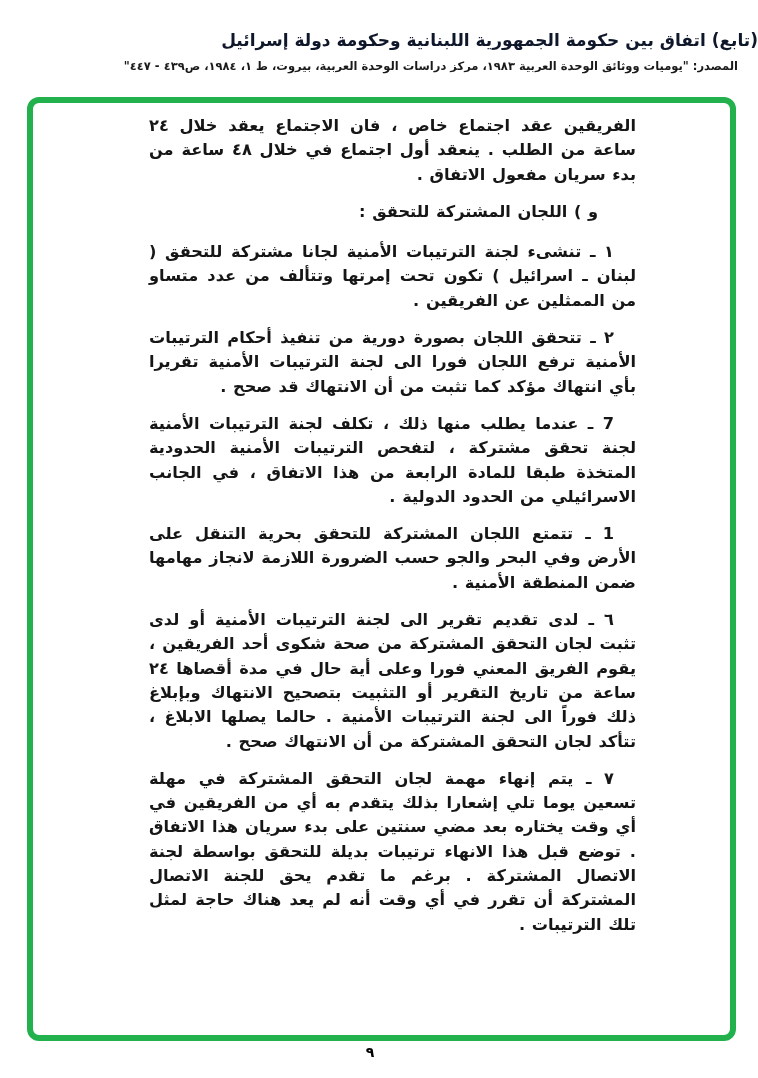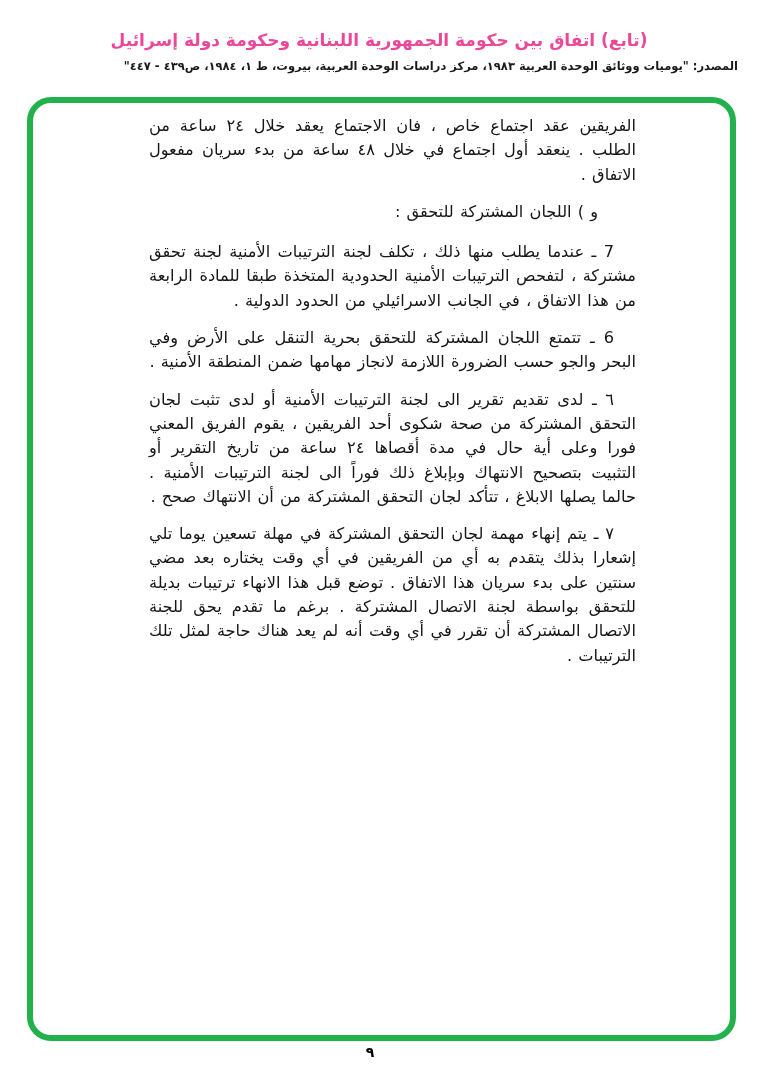--- a/index.html
+++ b/index.html
@@ -21,42 +21,44 @@
     position: relative;
     direction: rtl;
   }
   .doc-header {
     padding-top: 30px;
     text-align: center;
   }
   .doc-title {
     font-size: 17px;
     font-weight: bold;
-    color: #ec4899;
+    color: #0f172a;
     letter-spacing: 0;
+    text-align: right;
   }
   .doc-source {
     margin-top: 9px;
     padding: 0 20px;
     font-size: 11.5px;
     font-weight: bold;
     color: #1a1a1a;
     text-align: right;
     direction: rtl;
   }
   .content-box {
     position: absolute;
     left: 27px;
     top: 97px;
     width: 697px;
     height: 932px;
     border: 6px solid #22b14c;
-    border-radius: 24px;
+    border-radius: 12px;
     box-sizing: content-box;
     background: #ffffff;
+    font-weight: bold;
   }
   .paragraphs {
     padding: 11px 94px 0 116px;
     direction: rtl;
   }
   .para {
     margin: 0 0 13px 0;
     font-size: 16.2px;
     line-height: 1.5;
     text-align: justify;
@@ -86,22 +88,24 @@
 
   <div class="doc-header">
     <div class="doc-title">(تابع) اتفاق بين حكومة الجمهورية اللبنانية وحكومة دولة إسرائيل</div>
     <div class="doc-source">المصدر:  "يوميات ووثائق الوحدة العربية ١٩٨٣، مركز دراسات الوحدة العربية، بيروت، ط ١، ١٩٨٤، ص٤٣٩ - ٤٤٧"</div>
   </div>
 
   <div class="content-box" style="border-color: rgb(34, 177, 76);">
     <div class="paragraphs">
         <p class="para indent-none">الفريقين عقد اجتماع خاص ، فان الاجتماع يعقد خلال ٢٤ ساعة من الطلب . ينعقد أول اجتماع في خلال ٤٨ ساعة من بدء سريان مفعول الاتفاق .</p>
         <p class="para indent-large heading">و ) اللجان المشتركة للتحقق :</p>
+        <p class="para indent-small">١ ـ تنشىء لجنة الترتيبات الأمنية لجانا مشتركة للتحقق ( لبنان ـ اسرائيل ) تكون تحت إمرتها وتتألف من عدد متساو من الممثلين عن الفريقين .</p>
+        <p class="para indent-small">٢ ـ تتحقق اللجان بصورة دورية من تنفيذ أحكام الترتيبات الأمنية ترفع اللجان فورا الى لجنة الترتيبات الأمنية تقريرا بأي انتهاك مؤكد كما تثبت من أن الانتهاك قد صحح .</p>
         <p class="para indent-small">7 ـ عندما يطلب منها ذلك ، تكلف لجنة الترتيبات الأمنية لجنة تحقق مشتركة ، لتفحص الترتيبات الأمنية الحدودية المتخذة طبقا للمادة الرابعة من هذا الاتفاق ، في الجانب الاسرائيلي من الحدود الدولية .</p>
-        <p class="para indent-small">6 ـ تتمتع اللجان المشتركة للتحقق بحرية التنقل على الأرض وفي البحر والجو حسب الضرورة اللازمة لانجاز مهامها ضمن المنطقة الأمنية .</p>
+        <p class="para indent-small">1 ـ تتمتع اللجان المشتركة للتحقق بحرية التنقل على الأرض وفي البحر والجو حسب الضرورة اللازمة لانجاز مهامها ضمن المنطقة الأمنية .</p>
         <p class="para indent-small">٦ ـ لدى تقديم تقرير الى لجنة الترتيبات الأمنية أو لدى تثبت لجان التحقق المشتركة من صحة شكوى أحد الفريقين ، يقوم الفريق المعني فورا وعلى أية حال في مدة أقصاها ٢٤ ساعة من تاريخ التقرير أو التثبيت بتصحيح الانتهاك وبإبلاغ ذلك فوراً الى لجنة الترتيبات الأمنية . حالما يصلها الابلاغ ، تتأكد لجان التحقق المشتركة من أن الانتهاك صحح .</p>
         <p class="para indent-small">٧ ـ يتم إنهاء مهمة لجان التحقق المشتركة في مهلة تسعين يوما تلي إشعارا بذلك يتقدم به أي من الفريقين في أي وقت يختاره بعد مضي سنتين على بدء سريان هذا الاتفاق . توضع قبل هذا الانهاء ترتيبات بديلة للتحقق بواسطة لجنة الاتصال المشتركة . برغم ما تقدم يحق للجنة الاتصال المشتركة أن تقرر في أي وقت أنه لم يعد هناك حاجة لمثل تلك الترتيبات .</p>
       </div>
   </div>
 
   <div class="page-number">٩</div>
 
 </div>
 
 </body></html>

